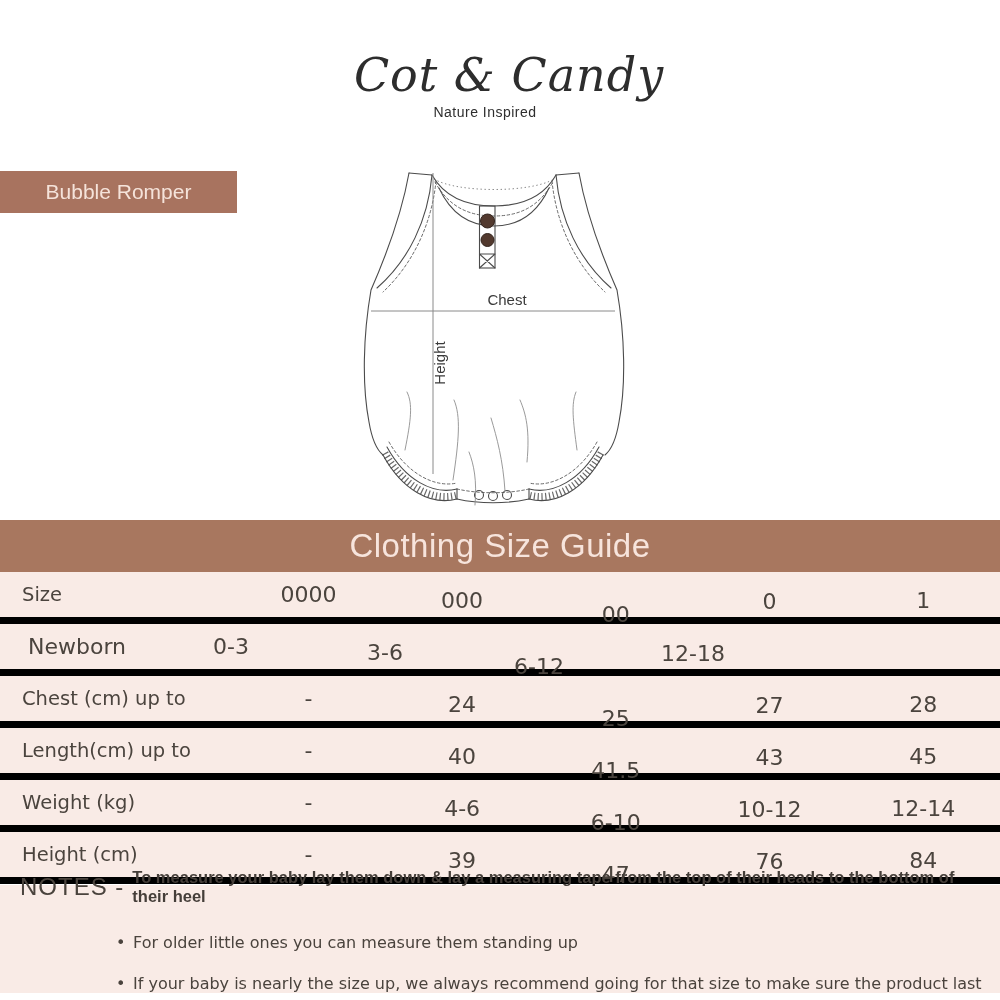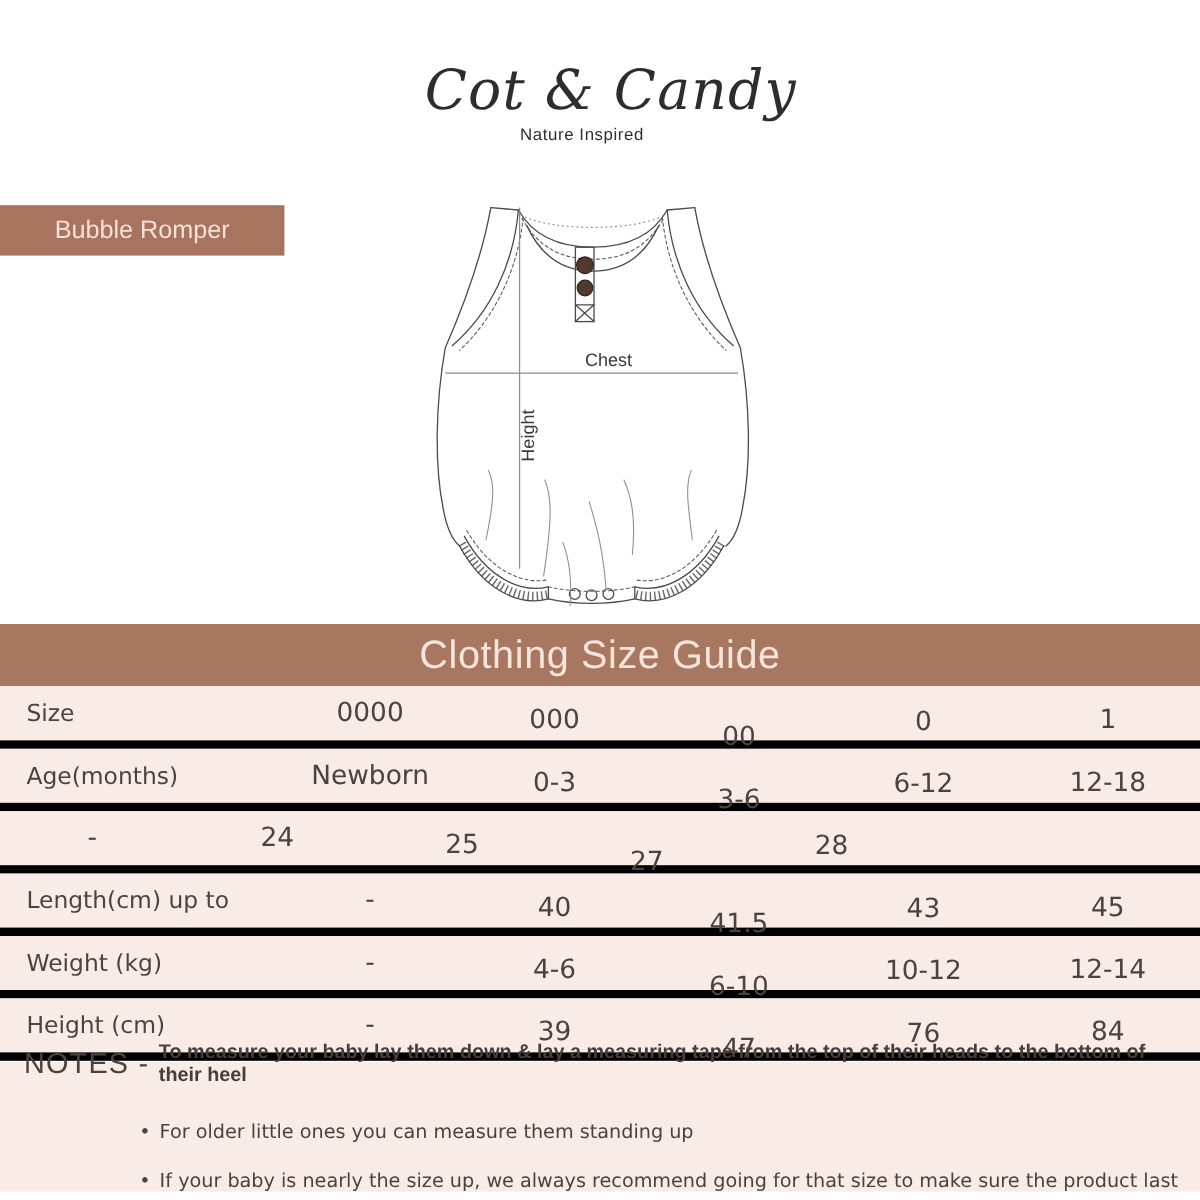--- a/index.html
+++ b/index.html
@@ -132,28 +132,28 @@
     <div class="size-table">
       <div class="t-row">
         <div class="t-label">Size</div>
         <div class="t-cell">0000</div>
         <div class="t-cell">000</div>
         <div class="t-cell">00</div>
         <div class="t-cell">0</div>
         <div class="t-cell">1</div>
       </div>
       <div class="t-row">
-        <div class="t-label">Age(months)</div>
         <div class="t-cell">Newborn</div>
         <div class="t-cell">0-3</div>
         <div class="t-cell">3-6</div>
         <div class="t-cell">6-12</div>
         <div class="t-cell">12-18</div>
       </div>
       <div class="t-row">
+        <div class="t-label">Chest (cm) up to</div>
         <div class="t-cell">-</div>
         <div class="t-cell">24</div>
         <div class="t-cell">25</div>
         <div class="t-cell">27</div>
         <div class="t-cell">28</div>
       </div>
       <div class="t-row">
         <div class="t-label">Length(cm) up to</div>
         <div class="t-cell">-</div>
         <div class="t-cell">40</div>

